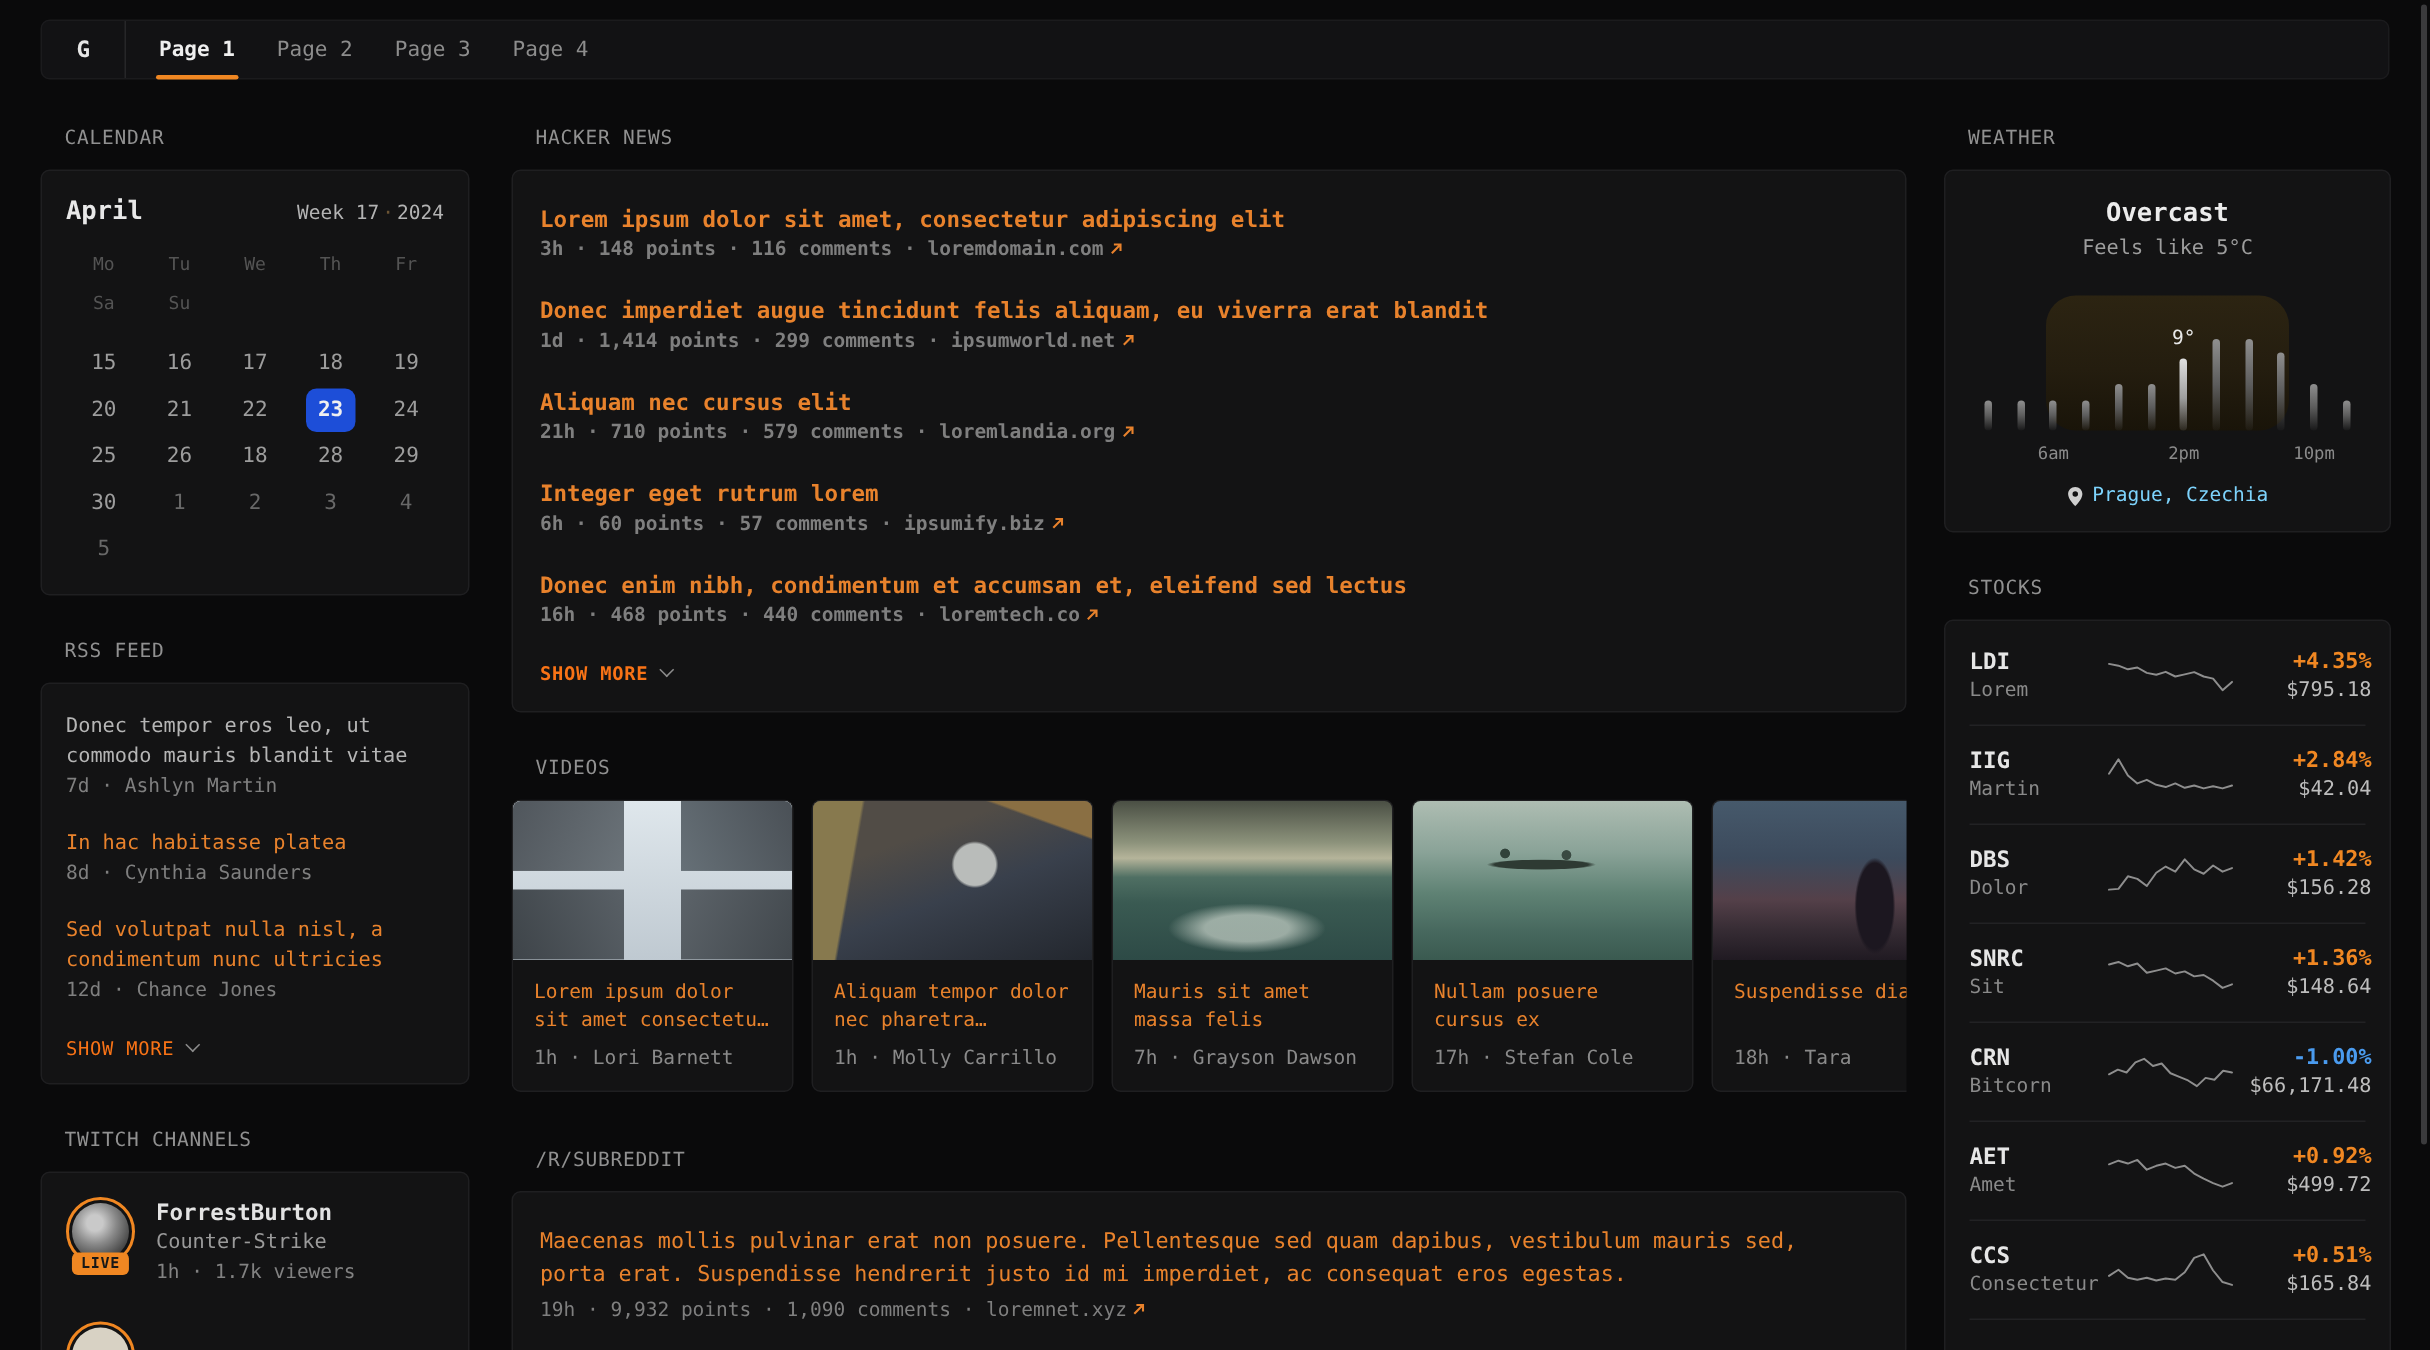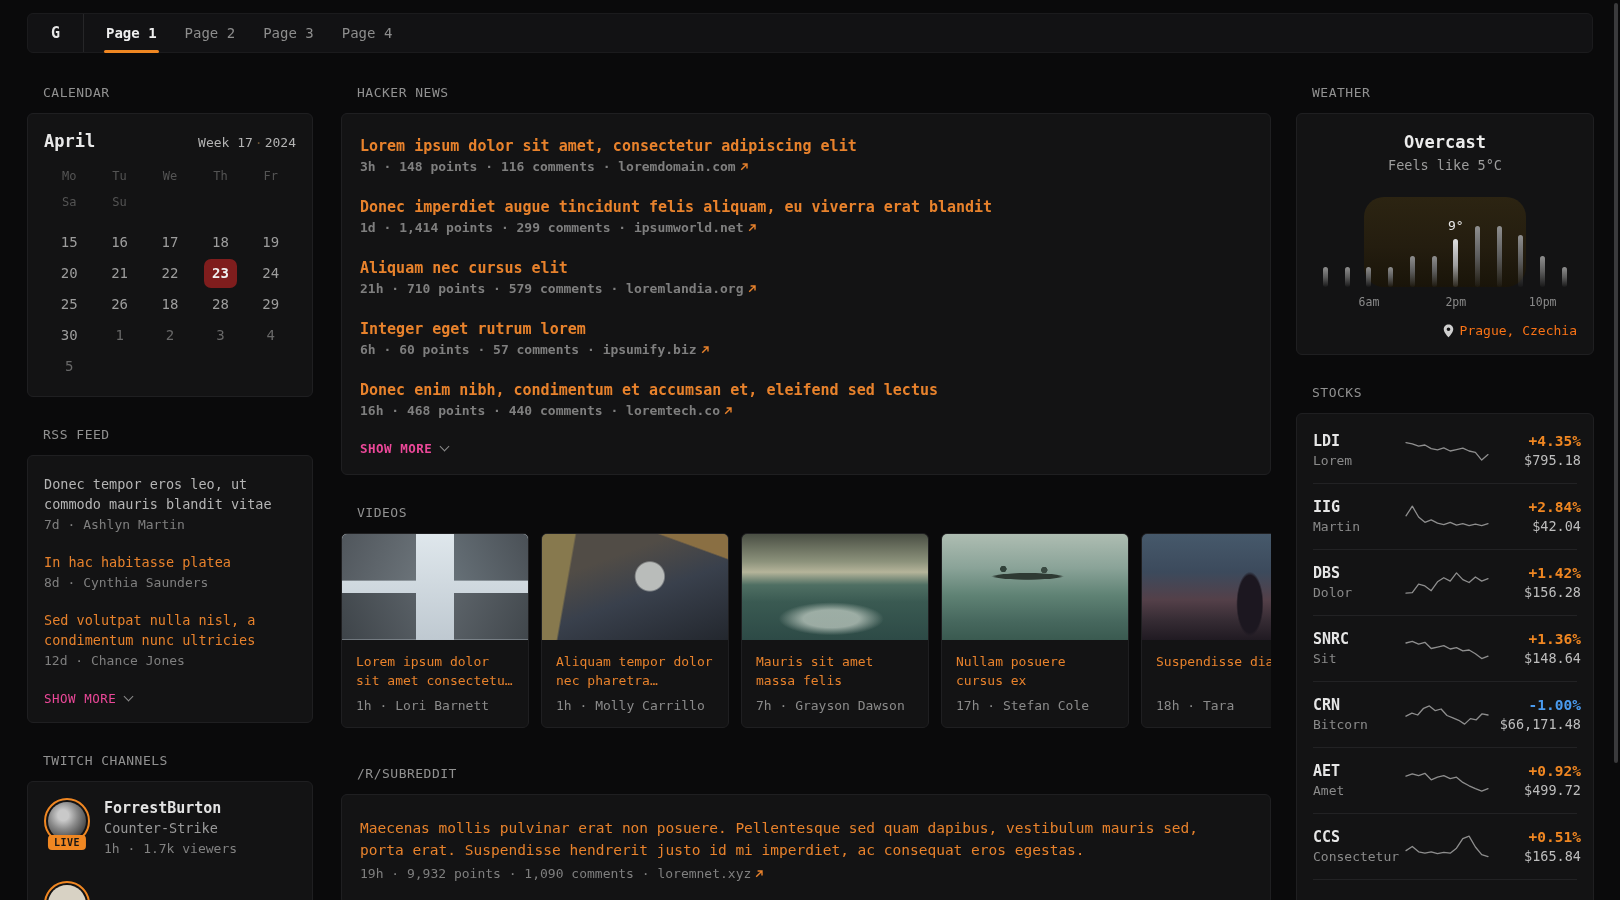--- a/index.html
+++ b/index.html
@@ -48,30 +48,30 @@
   .cal-month{font-size:17px;font-weight:700;color:#e8e8e8;}
   .cal-week{font-size:13px;color:#b3b3b3;}
   .cal-week .sep{color:#6b5434;padding:0 2px;}
   .cal-grid{display:grid;grid-template-columns:repeat(5,1fr);margin-top:12px;row-gap:0;}
   .cal-dow{font-size:12px;color:#545454;text-align:center;height:26px;line-height:26px;}
   .cal-day{font-size:14px;color:#9d9d9d;text-align:center;height:31px;display:flex;
     align-items:center;justify-content:center;}
   .cal-day span{width:33px;height:29px;line-height:29px;border-radius:7px;}
   .cal-day.muted{color:#686868;}
   .cal-day.today{color:#f0f0f0;font-weight:700;}
-  .cal-day.today span{background:#7f1d1d;}
+  .cal-day.today span{background:#1d4ed8;}
 
   
   .feed{padding:18px 16px 16px;}
   .feed-item{margin-bottom:17px;}
   .feed-item:last-of-type{margin-bottom:0;}
   .feed-title{font-size:13.5px;line-height:20px;color:var(--accent);cursor:pointer;}
   .feed-item.read .feed-title{color:#b5b5b5;}
   .feed-meta{font-size:13px;line-height:20px;color:#7f7f7f;margin-top:1px;}
-  .show-more{font-size:12.5px;color:#ec4899;letter-spacing:.5px;margin-top:20px;
+  .show-more{font-size:12.5px;color:#f97316;letter-spacing:.5px;margin-top:20px;
     display:flex;align-items:center;cursor:pointer;}
   .chev{width:7px;height:7px;border-right:1.5px solid #8b8b8b;border-bottom:1.5px solid #8b8b8b;
     transform:rotate(45deg);display:inline-block;margin-left:9px;margin-bottom:4px;}
 
   .hn{padding:22px 18px 18px;font-weight:bold;}
   .hn .feed-title{font-size:15px;}
   .hn .feed-item{margin-bottom:20px;}
   .ext-arrow{display:inline-block;vertical-align:-1px;margin-left:3px;}
 
   
@@ -144,22 +144,22 @@
   .wx-bars{position:absolute;inset:0;display:flex;justify-content:space-between;
     align-items:flex-end;}
   .wx-col{width:5px;position:relative;display:flex;align-items:flex-end;height:100%;}
   .wx-bar{width:5px;border-radius:3px;position:relative;
     background:linear-gradient(180deg,#8f8f8f 0%,#5c5c5c 50%,rgba(70,70,70,.1) 100%);}
   .wx-col.current .wx-bar{background:linear-gradient(180deg,#e0e0e0 0%,#9e9e9e 55%,rgba(150,150,150,.15) 100%);}
   .wx-temp{position:absolute;bottom:calc(100% + 6px);left:50%;transform:translateX(-50%);
     font-size:13px;color:#e8e8e8;white-space:nowrap;}
   .wx-xlabel{position:absolute;top:calc(100% + 8px);left:50%;transform:translateX(-50%);
     font-size:11.5px;color:#8a8a8a;white-space:nowrap;}
-  .wx-loc{margin-top:36px;font-size:13px;color:#f97316;display:flex;align-items:center;
-    justify-content:flex-end;gap:6px;}
+  .wx-loc{margin-top:36px;font-size:13px;color:#7dd3fc;display:flex;align-items:center;
+    justify-content:center;gap:6px;}
 
   
   .stocks{padding:4px 16px;}
   .stock-row{display:flex;align-items:center;padding:13px 0;border-bottom:1px solid var(--divider);cursor:pointer;}
   .stock-row:last-child{border-bottom:none;}
   .st-id{width:92px;flex:none;}
   .st-ticker{font-size:15px;font-weight:700;color:#e6e6e6;line-height:20px;}
   .st-name{font-size:13px;color:#8a8a8a;line-height:19px;}
   .st-spark{flex:1;display:flex;justify-content:center;align-items:center;}
   .st-right{width:92px;flex:none;text-align:right;}

